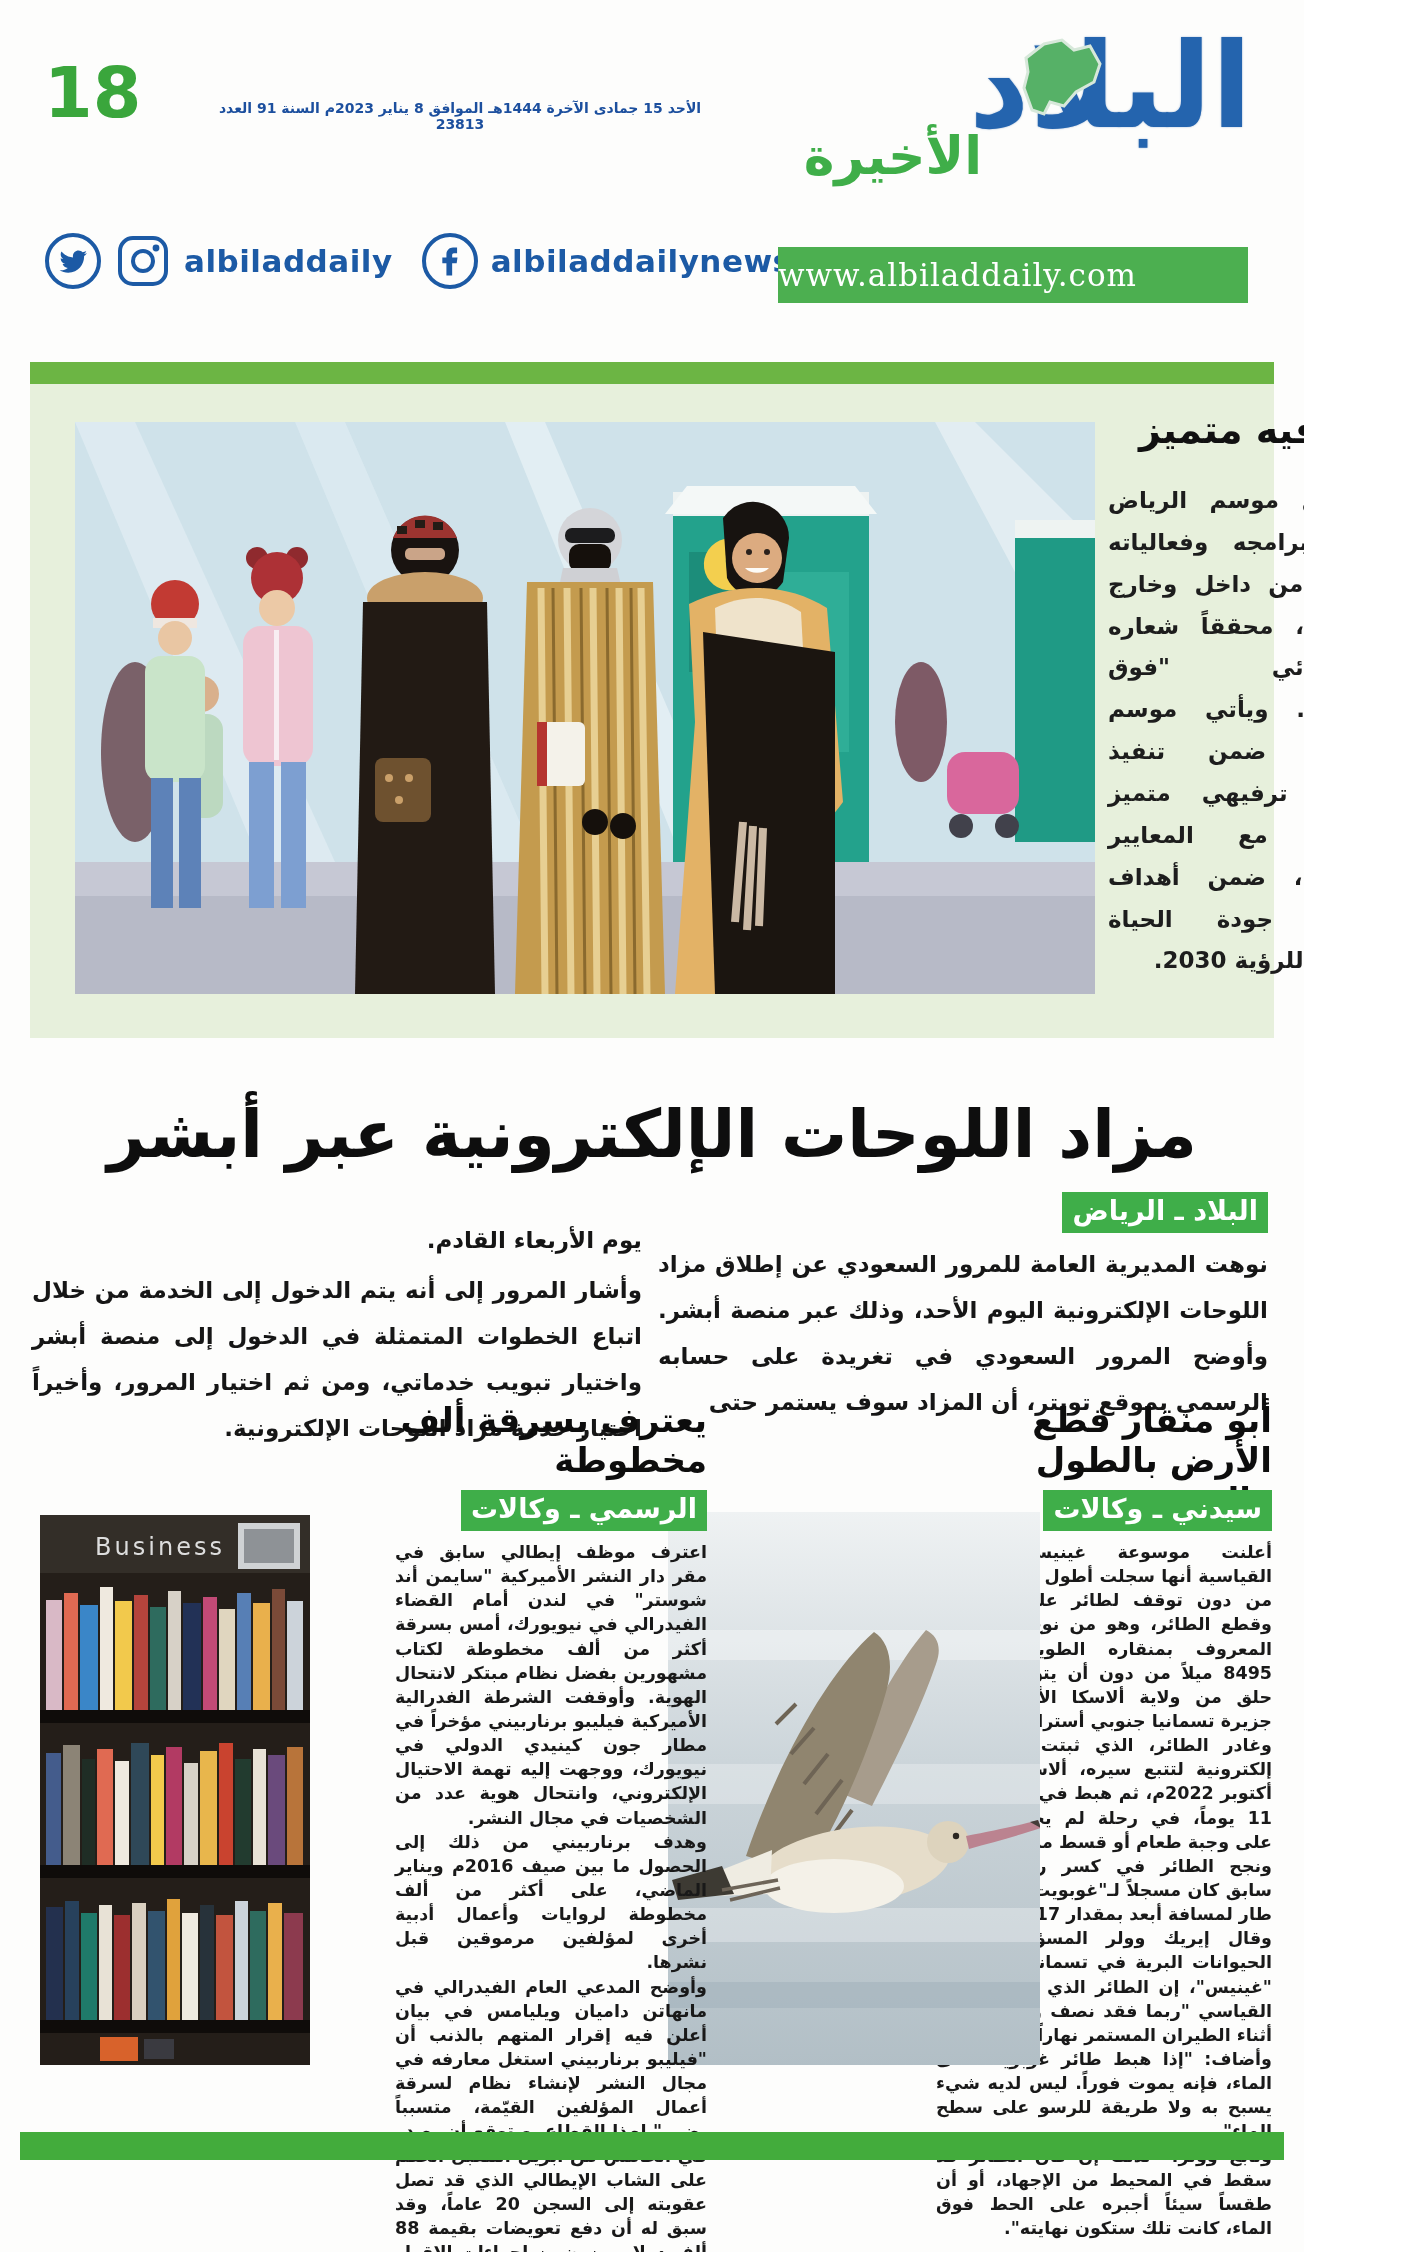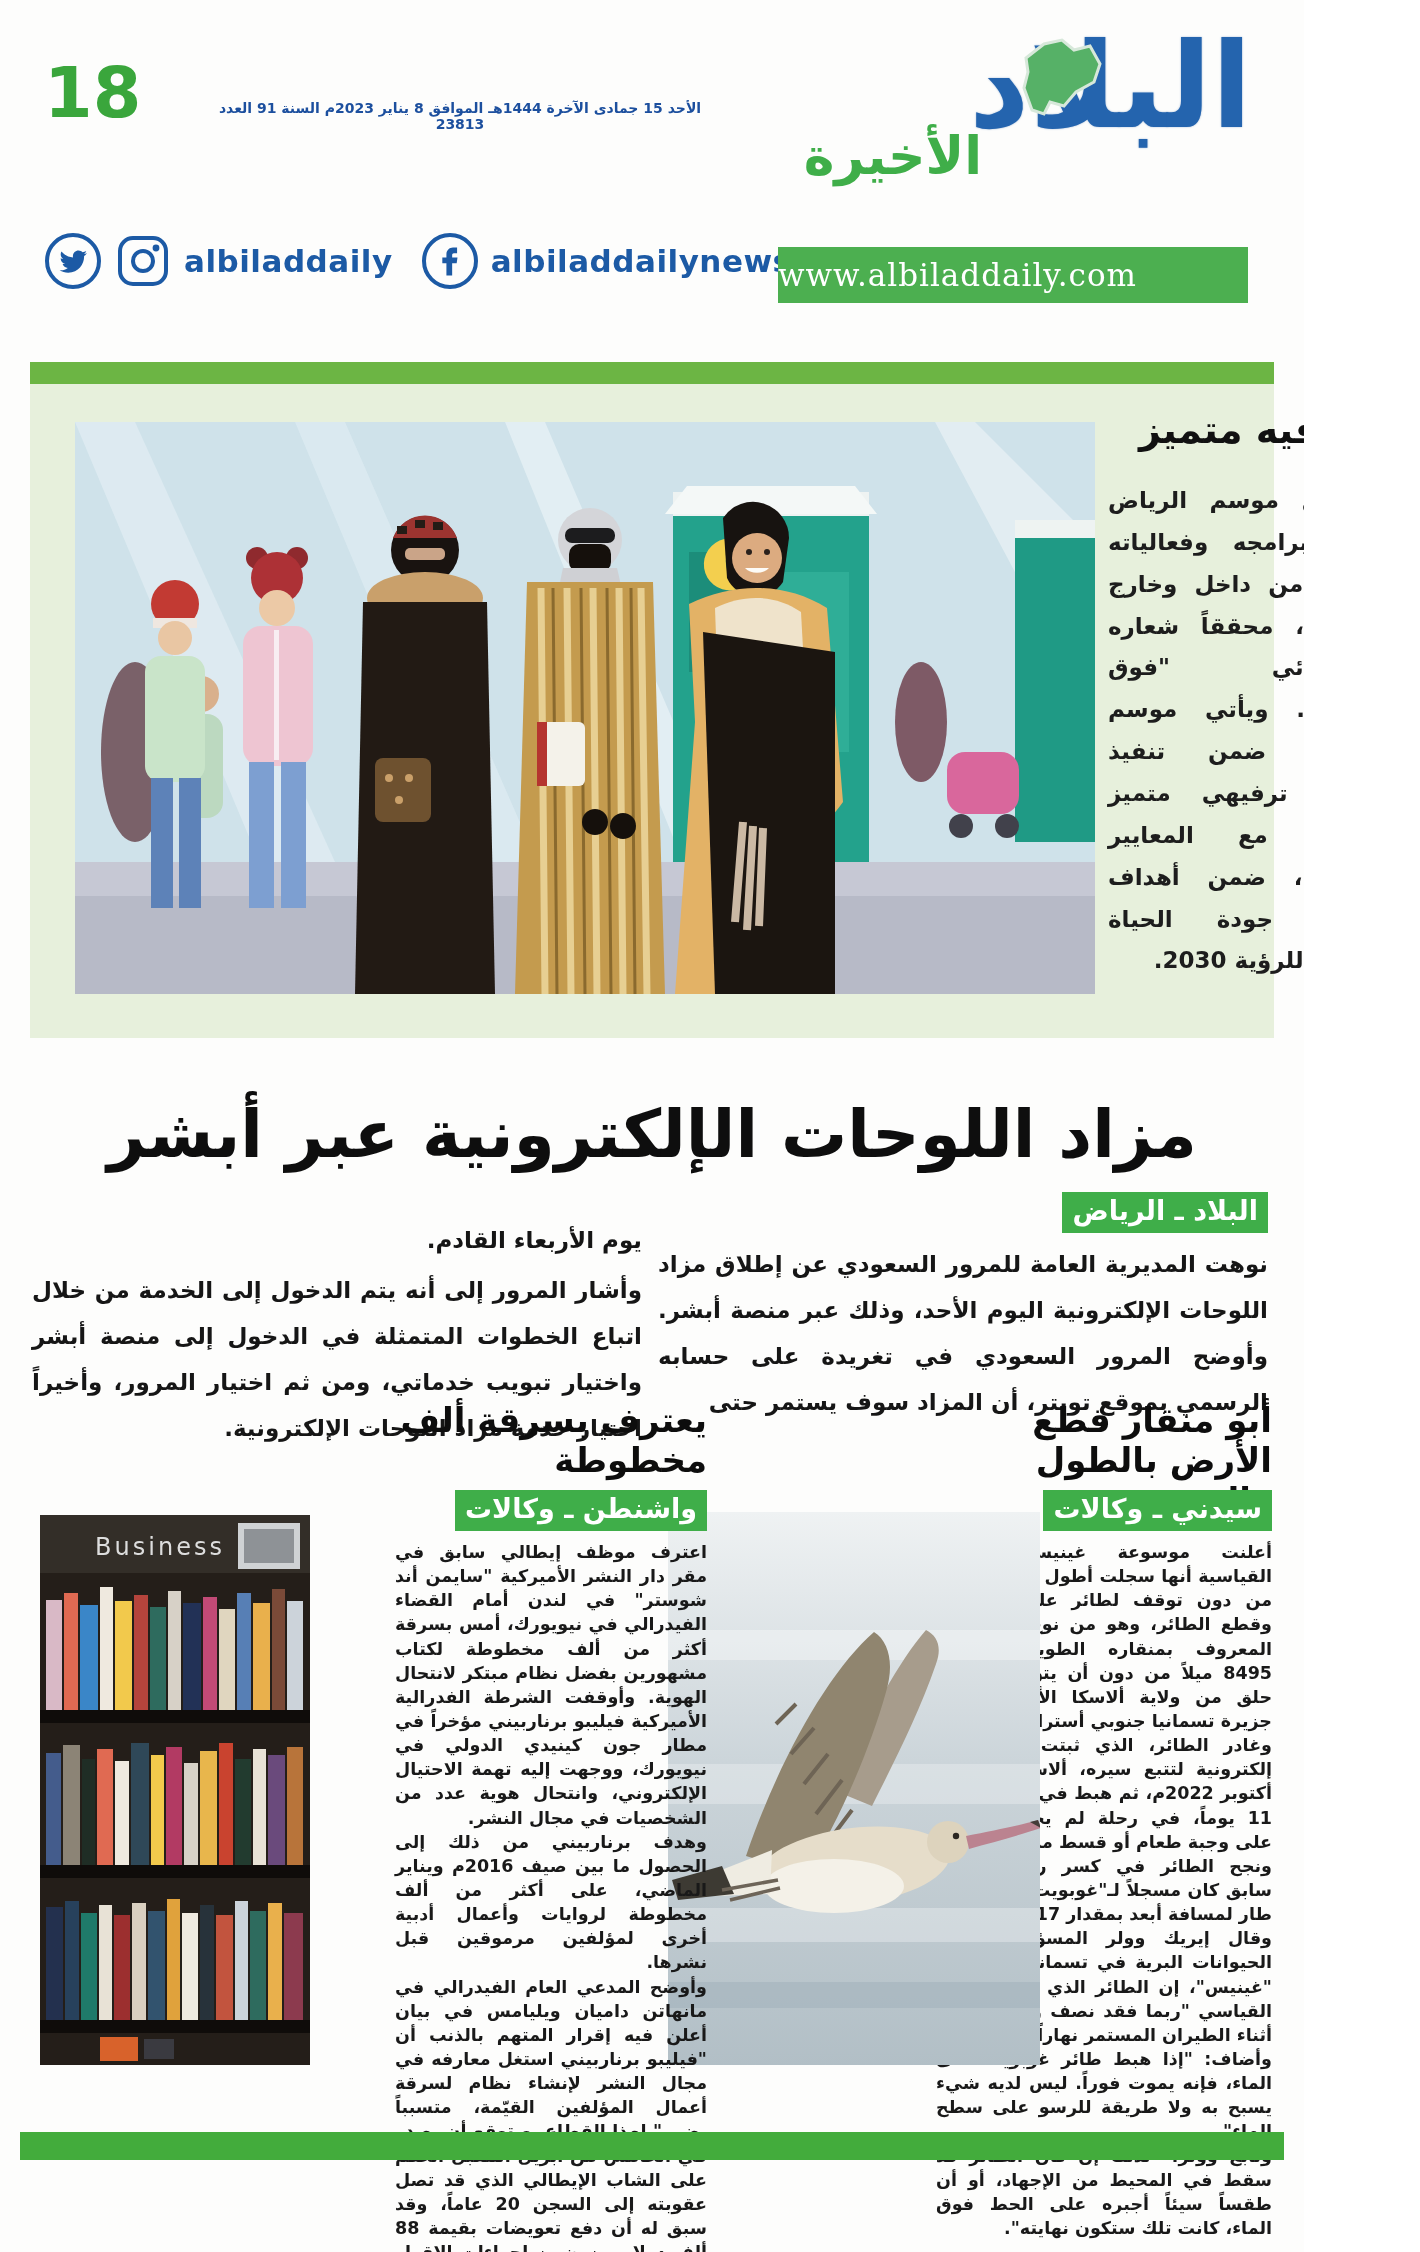--- a/index.html
+++ b/index.html
@@ -223,21 +223,21 @@
       <circle cx="262" cy="238" r="21" fill="#ddd3bd"></circle>
       <circle cx="270" cy="232" r="3.2" fill="#2b2722"></circle>
       <path d="M280,232 C310,226 336,221 352,216 L355,224 C338,230 308,238 283,245 Z" fill="#bb8390"></path>
       <path d="M344,218 L355,224 L352,216 Z" fill="#433c38"></path>
       <path d="M92,276 L36,286 M94,284 L44,296" stroke="#6d6458" stroke-width="3.5" fill="none"></path>
     </g>
   </svg>
 
   <div class="sub-headline ms-headline">يعترف بسرقة ألف مخطوطة</div>
   <div class="badge-wrap ms-badge">
-    <span class="badge">واشنطن ـ وكالات</span>
+    <span class="badge">الرسمي ـ وكالات</span>
   </div>
   <div class="sub-text ms-text">
     <p>اعترف موظف إيطالي سابق في مقر دار النشر الأميركية "سايمن أند شوستر" في لندن أمام القضاء الفيدرالي في نيويورك، أمس بسرقة أكثر من ألف مخطوطة لكتاب مشهورين بفضل نظام مبتكر لانتحال الهوية. وأوقفت الشرطة الفدرالية الأميركية فيليبو برناربيني مؤخراً في مطار جون كينيدي الدولي في نيويورك، ووجهت إليه تهمة الاحتيال الإلكتروني، وانتحال هوية عدد من الشخصيات في مجال النشر.</p>
     <p>وهدف برناربيني من ذلك إلى الحصول ما بين صيف 2016م ويناير الماضي، على أكثر من ألف مخطوطة لروايات وأعمال أدبية أخرى لمؤلفين مرموقين قبل نشرها.</p>
     <p>وأوضح المدعي العام الفيدرالي في مانهاتن داميان ويليامس في بيان أعلن فيه إقرار المتهم بالذنب أن "فيليبو برناربيني استغل معارفه في مجال النشر لإنشاء نظام لسرقة أعمال المؤلفين القيّمة، متسبباً بضرر" لهذا القطاع. ويتوقع أن يصدر في الخامس من أبريل المقبل الحكم على الشاب الإيطالي الذي قد تصل عقوبته إلى السجن 20 عاماً، وقد سبق له أن دفع تعويضات بقيمة 88 ألف دولار من ضمن إجراءات الإقرار بالذنب هذه، مما يجنبه محاكمة جنائية.</p>
   </div>
 
   <svg class="books-photo" viewBox="0 0 270 550" preserveAspectRatio="none">
     <rect width="270" height="550" fill="#241e19"></rect>
     <rect width="270" height="58" fill="#332e28"></rect>

